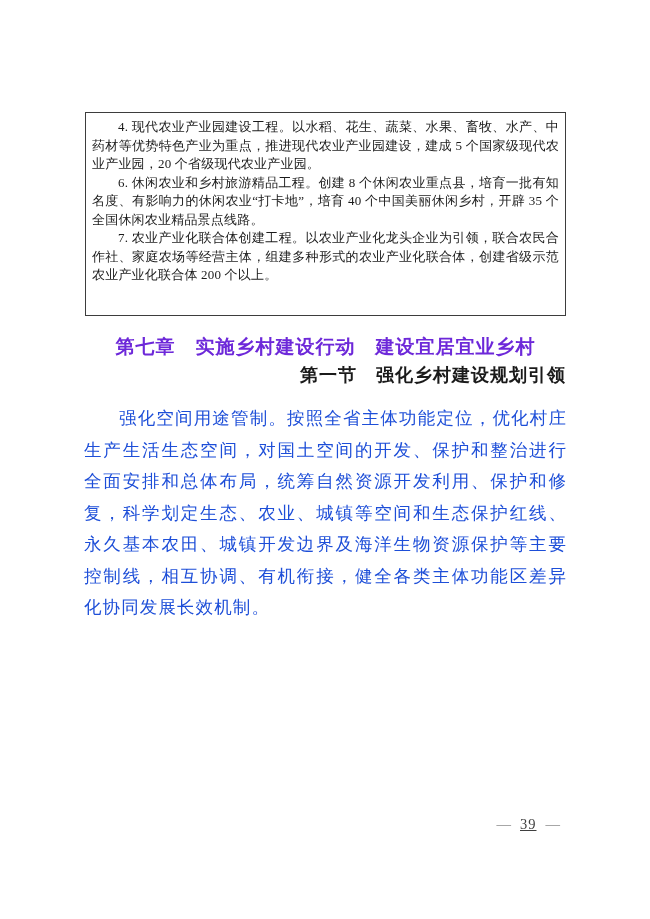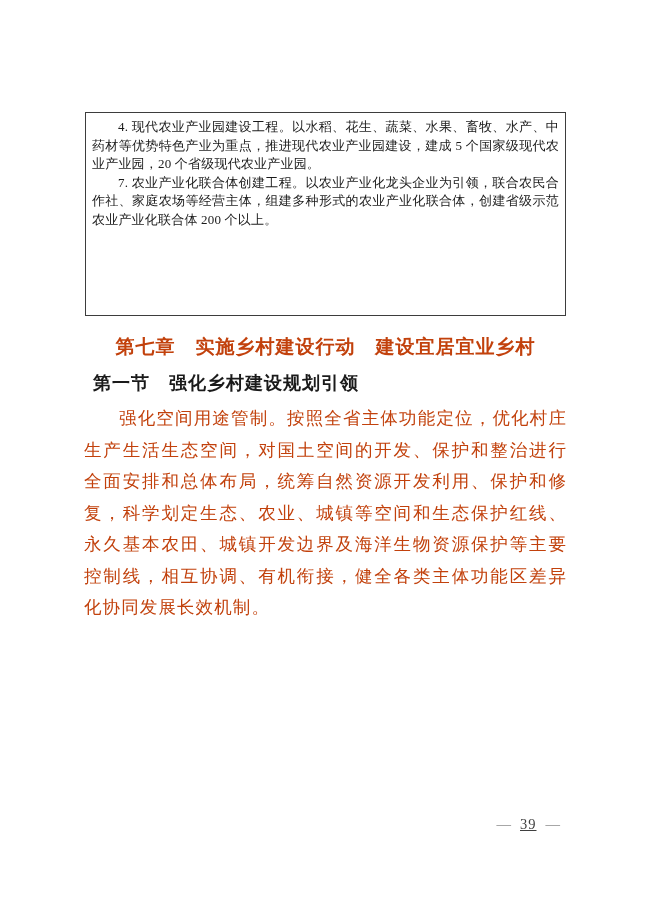--- a/index.html
+++ b/index.html
@@ -40,46 +40,46 @@
     position: absolute;
     left: 85px;
     top: 334px;
     width: 481px;
     margin: 0;
     text-align: center;
     font-size: 19px;
     font-weight: bold;
     letter-spacing: 1px;
     font-family: "Liberation Serif", "DejaVu Serif", serif;
-    color: #c2410c;
+    color: #6d28d9;
   }
   .section {
     position: absolute;
     left: 85px;
     top: 363px;
     width: 481px;
-    margin: 8px;
-    text-align: left;
+    margin: 0;
+    text-align: right;
     font-size: 18px;
     font-weight: bold;
     letter-spacing: 1px;
     font-family: Liberation Serif, serif;
     color: #1a1a1a;
   }
   .body-text {
     position: absolute;
     left: 84px;
     top: 403px;
     width: 483px;
     font-size: 17.5px;
     line-height: 31.5px;
     letter-spacing: 1.1px;
     text-align: justify;
     text-justify: inter-ideograph;
-    color: #c2410c;
+    color: #1d4ed8;
   }
   .body-text p {
     margin: 0;
     text-indent: 2em;
   }
   .footer {
     position: absolute;
     top: 816px;
     right: 90px;
     font-size: 14.5px;
@@ -96,20 +96,21 @@
     text-decoration: underline;
   }
 </style>
 </head>
 <body>
 
 <div class="page">
 
   <div class="excerpt-box">
     <p>4. 现代农业产业园建设工程。以水稻、花生、蔬菜、水果、畜牧、水产、中药材等优势特色产业为重点，推进现代农业产业园建设，建成 5 个国家级现代农业产业园，20 个省级现代农业产业园。</p>
+    <p>6. 休闲农业和乡村旅游精品工程。创建 8 个休闲农业重点县，培育一批有知名度、有影响力的休闲农业“打卡地”，培育 40 个中国美丽休闲乡村，开辟 35 个全国休闲农业精品景点线路。</p>
     <p>7. 农业产业化联合体创建工程。以农业产业化龙头企业为引领，联合农民合作社、家庭农场等经营主体，组建多种形式的农业产业化联合体，创建省级示范农业产业化联合体 200 个以上。</p>
   </div>
 
   <h1 class="chapter">第七章　实施乡村建设行动　建设宜居宜业乡村</h1>
 
   <h2 class="section">第一节　强化乡村建设规划引领</h2>
 
   <div class="body-text">
     <p>强化空间用途管制。按照全省主体功能定位，优化村庄生产生活生态空间，对国土空间的开发、保护和整治进行全面安排和总体布局，统筹自然资源开发利用、保护和修复，科学划定生态、农业、城镇等空间和生态保护红线、永久基本农田、城镇开发边界及海洋生物资源保护等主要控制线，相互协调、有机衔接，健全各类主体功能区差异化协同发展长效机制。</p>
   </div>

